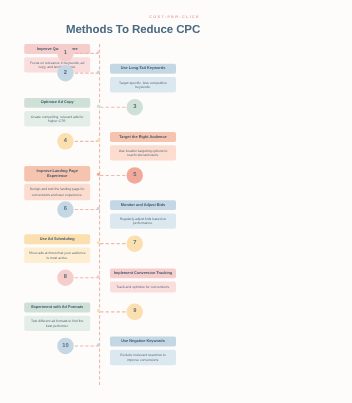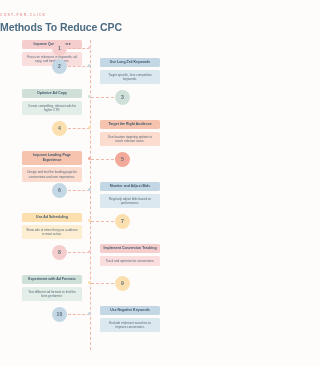--- a/index.html
+++ b/index.html
@@ -10,21 +10,21 @@
     width: 182px;
     height: 366px;
     background: #fdfcfa;
     font-family: "Liberation Sans", sans-serif;
     overflow: hidden;
     position: relative;
   }
 
   
   .header {
-    text-align: left;
+    text-align: right;
     padding-top: 13px;
   }
   .eyebrow {
     font-size: 3.4px;
     letter-spacing: 1.25px;
     color: #e8a0a0;
     font-weight: bold;
     text-transform: uppercase;
   }
   .main-title {

